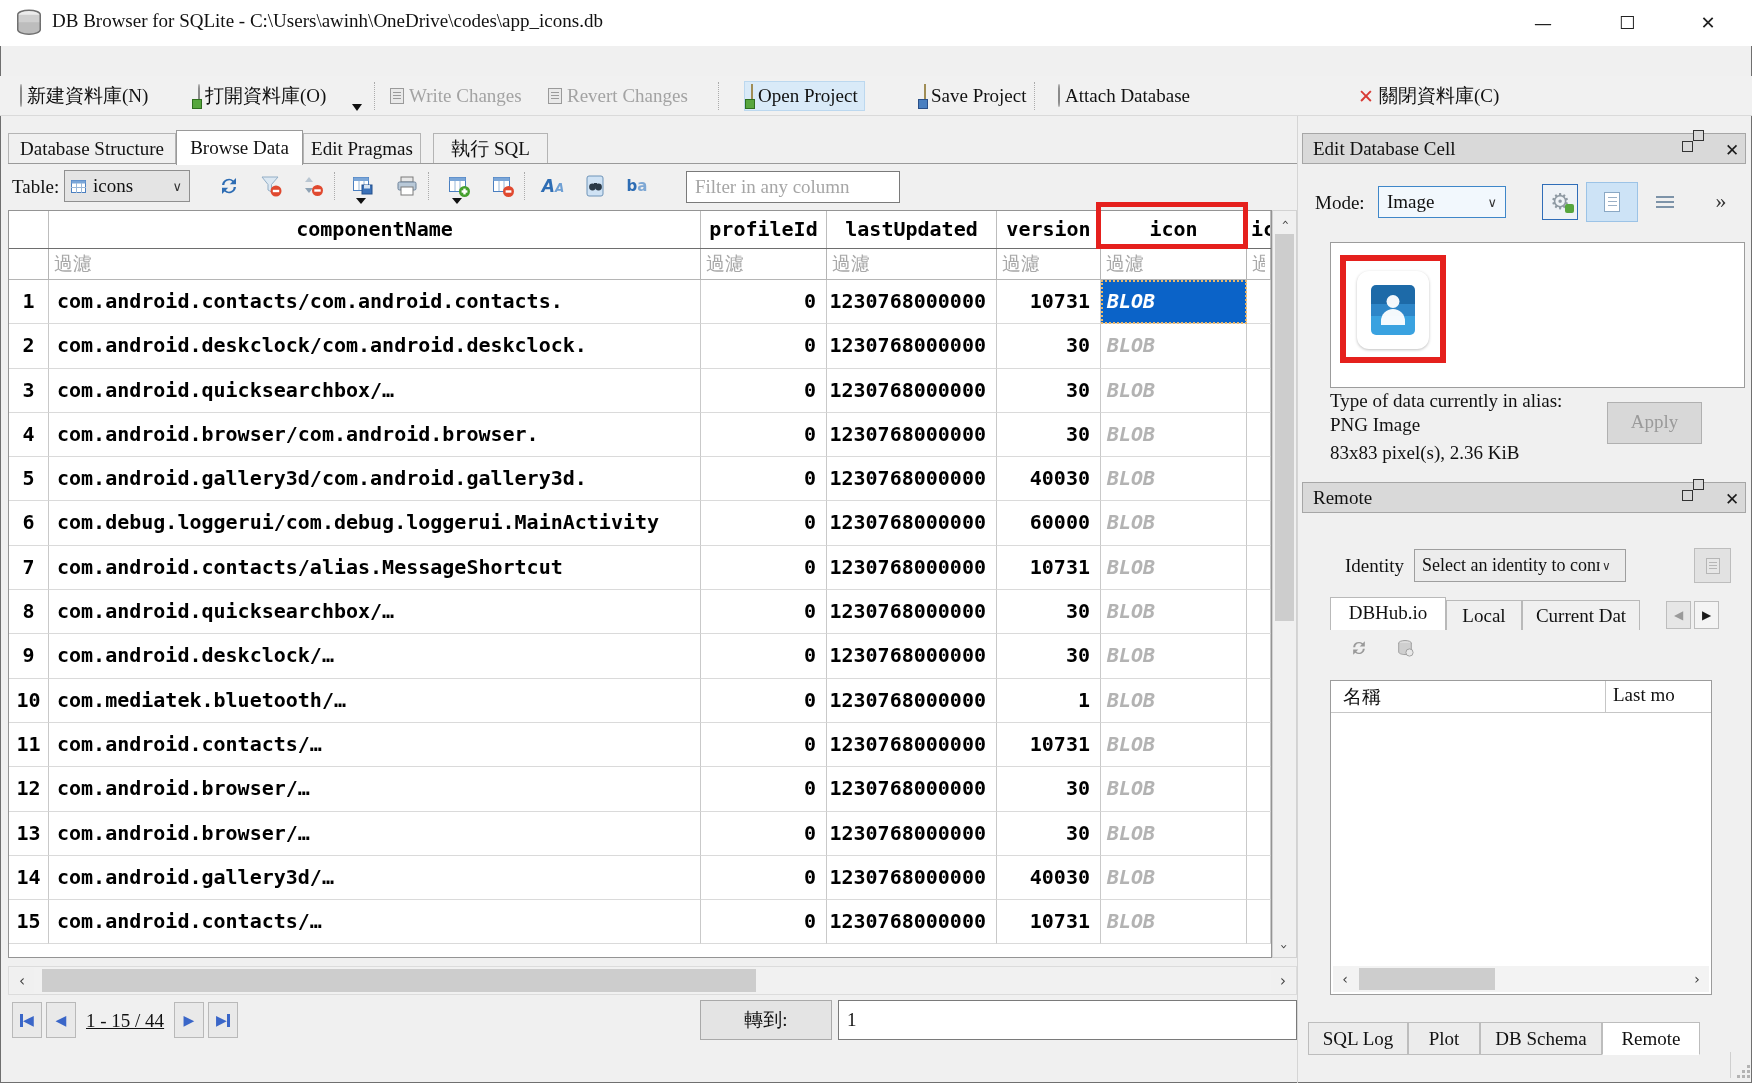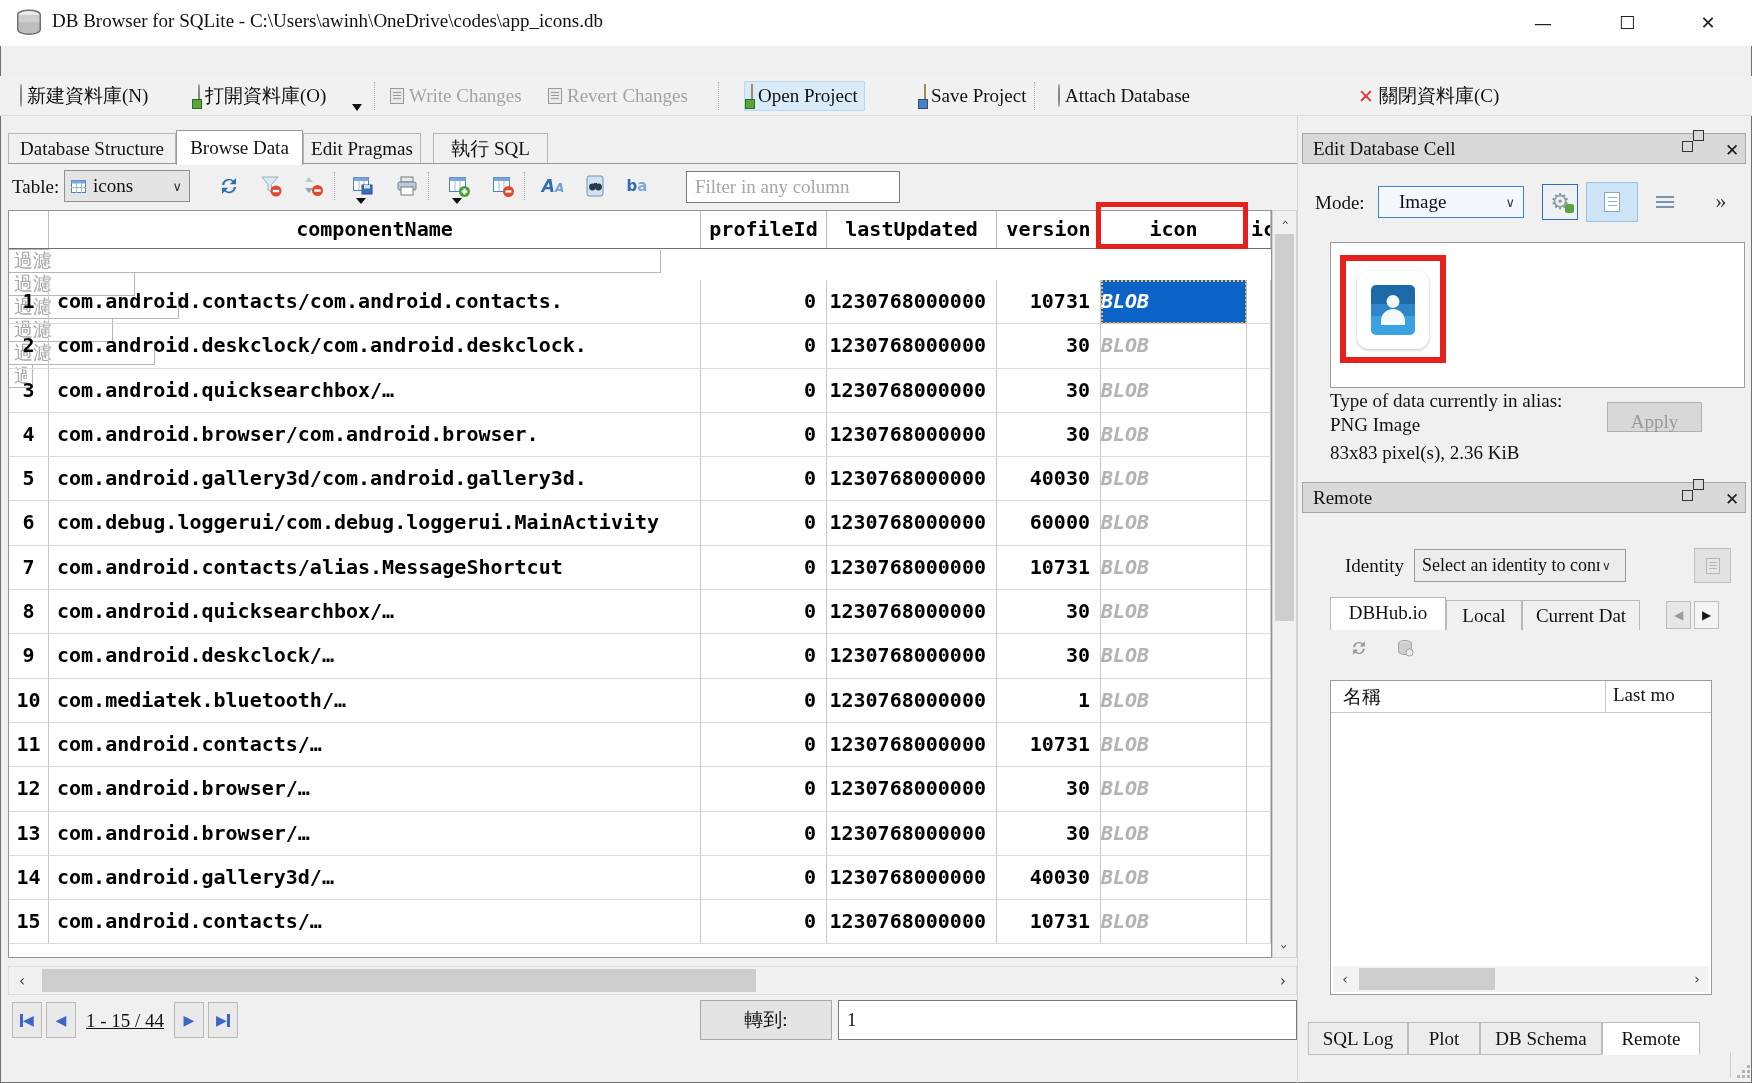--- a/index.html
+++ b/index.html
@@ -47,30 +47,30 @@
   .filter-input { position:absolute; border:1px solid #7a7a7a; background:#fff; font-family:"Liberation Serif",serif; font-size:19px; padding:0 8px; color:#111; }
   .filter-input::placeholder { color:#a6a6a6; }
 
   
   .grid-area { position:absolute; left:8px; top:210px; width:1264px; height:748px; background:#ffffff; border:1px solid #949494; overflow:hidden; }
   .grow { display:flex; width:1262px; }
   .cell { overflow:hidden; white-space:nowrap; flex:none; }
   .c0 { width:40px; } .c1 { width:652px; } .c2 { width:126px; } .c3 { width:170px; } .c4 { width:104px; } .c5 { width:146px; } .c6 { width:24px; }
   .hrow { height:38px; border-bottom:1px solid #6e6e6e; }
   .hcell { font-family:"DejaVu Sans Mono",monospace; font-weight:bold; font-size:20px; color:#000; text-align:center; line-height:37px; border-right:1px solid #bdbdbd; }
-  .frow { height:31px;flex-direction:column; }
+  .frow { height:31px; }
   .fcell { border-right:1px solid #b5b5b5; border-bottom:1px solid #b5b5b5; background:#fff; }
   .fcell input { width:100%; height:100%; border:none; outline:none; background:transparent; font-family:"Liberation Serif",serif; font-size:19px; padding:0 5px; }
   .fcell input::placeholder { color:#a8a8a8; }
   .drow { height:44.3px; }
   .dcell { font-family:"DejaVu Sans Mono",monospace; font-weight:bold; font-size:20px; color:#000; line-height:43px; border-right:1px solid #c9c9c9; border-bottom:1px solid #dadada; }
   .dcell.num { text-align:right; padding-right:10px; }
   .dcell.txt { text-align:left; padding-left:8px; }
   .dcell.rown { text-align:center; }
-  .dcell.blob { font-style:italic; color:#b3b3b3; }
+  .dcell.blob { font-style:italic; color:#b3b3b3; padding-left:6px; }
   .dcell.blob.selected { background:#0b63c8; color:#ffffff; outline:2px dotted #e8b66a; outline-offset:-2px; }
 
   
   .vsb { position:absolute; left:1272px; top:210px; width:25px; height:748px; background:#f0f0f0; border:1px solid #d2d2d2; }
   .vsb .thumb { position:absolute; left:2px; top:23px; width:19px; height:387px; background:#cdcdcd; }
   .sb-arr { position:absolute; display:flex; align-items:center; justify-content:center; color:#404040; font-family:"DejaVu Sans",sans-serif; background:#f0f0f0; }
   .hsb { position:absolute; left:8px; top:966px; width:1289px; height:29px; background:#f1f1f1; border:1px solid #dcdcdc; }
   .hsb .thumb { position:absolute; left:33px; top:2px; width:714px; height:23px; background:#cdcdcd; }
 
   
@@ -81,42 +81,42 @@
 
   
   .dock-divider { position:absolute; left:1297px; top:116px; width:1px; height:967px; background:#d5d5d5; }
   .panel-title { position:absolute; left:1302px; width:444px; height:31px; background:#d9d9d9; border:1px solid #a6a6a6; font-size:19px; color:#111; line-height:29px; padding-left:10px; }
   .pt-icon { position:absolute; top:7px; width:18px; height:18px; }
   .float-glyph { position:relative; width:13px; height:13px; }
   .float-glyph:before { content:""; position:absolute; right:0; top:0; width:9px; height:9px; border:1px solid #333; }
   .float-glyph:after { content:""; position:absolute; left:0; bottom:0; width:9px; height:9px; border:1px solid #333; background:#d9d9d9; }
   .x-glyph { font-family:"DejaVu Sans",sans-serif; font-weight:bold; font-size:17px; color:#1a1a1a; line-height:18px; }
 
-  .mode-select { position:absolute; left:1378px; top:186px; width:146px; height:32px; border:1px solid #3f87c9; background:#f2f8fd; display:flex; align-items:center; font-size:19px; color:#111; padding-left:20px; }
+  .mode-select { position:absolute; left:1378px; top:186px; width:128px; height:32px; border:1px solid #3f87c9; background:#f2f8fd; display:flex; align-items:center; font-size:19px; color:#111; padding-left:8px; }
   .mode-select .chev { margin-left:auto; margin-right:8px; font-family:"DejaVu Sans",sans-serif; font-size:13px; color:#333; }
   .sq-btn { position:absolute; display:flex; align-items:center; justify-content:center; }
   .gear-btn { left:1542px; top:184px; width:36px; height:36px; border:1px solid #2f6db8; background:#eef2f6; }
   .doc-btn { left:1586px; top:182px; width:52px; height:40px; background:#cde3f6; border:1px solid #9cc3e6; }
   .doc-glyph { width:16px; height:20px; background:#fff; border:1px solid #8aa8c4; position:relative; }
   .doc-glyph:after { content:""; position:absolute; left:3px; top:4px; width:9px; height:1px; background:#9ab0c6; box-shadow:0 4px 0 #9ab0c6, 0 8px 0 #9ab0c6; }
   .gear-glyph { color:#8f9aa3; font-size:22px; line-height:22px; position:relative; }
   .gear-glyph:after { content:""; position:absolute; right:-4px; bottom:0; width:9px; height:9px; background:#57a63e; border-radius:2px; }
   .indent-glyph { width:18px; height:14px; position:relative; }
   .indent-glyph:before { content:""; position:absolute; left:0; top:1px; width:18px; height:2px; background:#7d93a8; box-shadow:0 5px 0 #7d93a8, 0 10px 0 #7d93a8; }
 
   .preview-box { position:absolute; left:1330px; top:242px; width:415px; height:146px; background:#fff; border:1px solid #9c9c9c; }
   .app-icon { position:absolute; left:1357px; top:271px; width:72px; height:78px; background:#ffffff; border-radius:12px; box-shadow:0 1px 3px rgba(0,0,0,.25); display:flex; align-items:center; justify-content:center; }
   .contact-glyph { width:44px; height:50px; border-radius:5px; background:linear-gradient(#1d6aa8 0 38%, #2e86c8 38% 62%, #3aa2e0 62% 100%); position:relative; }
   .contact-glyph:before { content:""; position:absolute; left:50%; top:10px; transform:translateX(-50%); width:13px; height:13px; border-radius:50%; background:#fff; opacity:.95; }
   .contact-glyph:after { content:""; position:absolute; left:50%; top:24px; transform:translateX(-50%); width:24px; height:16px; border-radius:12px 12px 0 0; background:#fff; opacity:.95; }
 
   .annot { position:absolute; border:5px solid #e5201d; z-index:9; pointer-events:none; }
 
   .cap { position:absolute; left:1330px; font-size:19px; color:#111; white-space:nowrap; }
-  .apply-btn { position:absolute; left:1607px; top:402px; width:95px; height:30px; background:#d8d8d8; border:1px solid #b0b0b0; text-align:center; line-height:38px; font-size:19px; color:#9a9a9a; }
+  .apply-btn { position:absolute; left:1607px; top:402px; width:95px; height:42px; background:#d8d8d8; border:1px solid #b0b0b0; text-align:center; line-height:38px; font-size:19px; color:#9a9a9a; }
 
   .id-combo { position:absolute; left:1414px; top:549px; width:212px; height:33px; background:#ececec; border:1px solid #9e9e9e; display:flex; align-items:center; font-size:18px; color:#111; padding-left:7px; overflow:hidden; white-space:nowrap; }
   .id-btn { position:absolute; left:1694px; top:548px; width:37px; height:35px; background:#e2e2e2; border:1px solid #bdbdbd; display:flex; align-items:center; justify-content:center; }
   .rtab { position:absolute; top:600px; height:30px; background:#f0f0f0; border:1px solid #b9b9b9; border-bottom:none; text-align:center; font-size:19px; color:#111; line-height:29px; overflow:hidden; white-space:nowrap; }
   .rtab.active { top:597px; height:33px; background:#fff; z-index:2; }
   .tab-scroll { position:absolute; top:601px; width:25px; height:28px; background:#e6e6e6; border:1px solid #bdbdbd; text-align:center; line-height:26px; font-family:"DejaVu Sans",sans-serif; font-size:12px; }
   .list-box { position:absolute; left:1330px; top:680px; width:382px; height:315px; background:#fff; border:1px solid #9c9c9c; }
   .list-head { position:absolute; left:0; top:0; width:100%; height:32px; border-bottom:1px solid #c6c6c6; font-size:19px; color:#111; }
   .inner-hsb { position:absolute; left:2px; bottom:2px; width:376px; height:26px; background:#f3f3f3; }
   .inner-hsb .thumb { position:absolute; left:26px; top:2px; width:136px; height:22px; background:#cdcdcd; }

